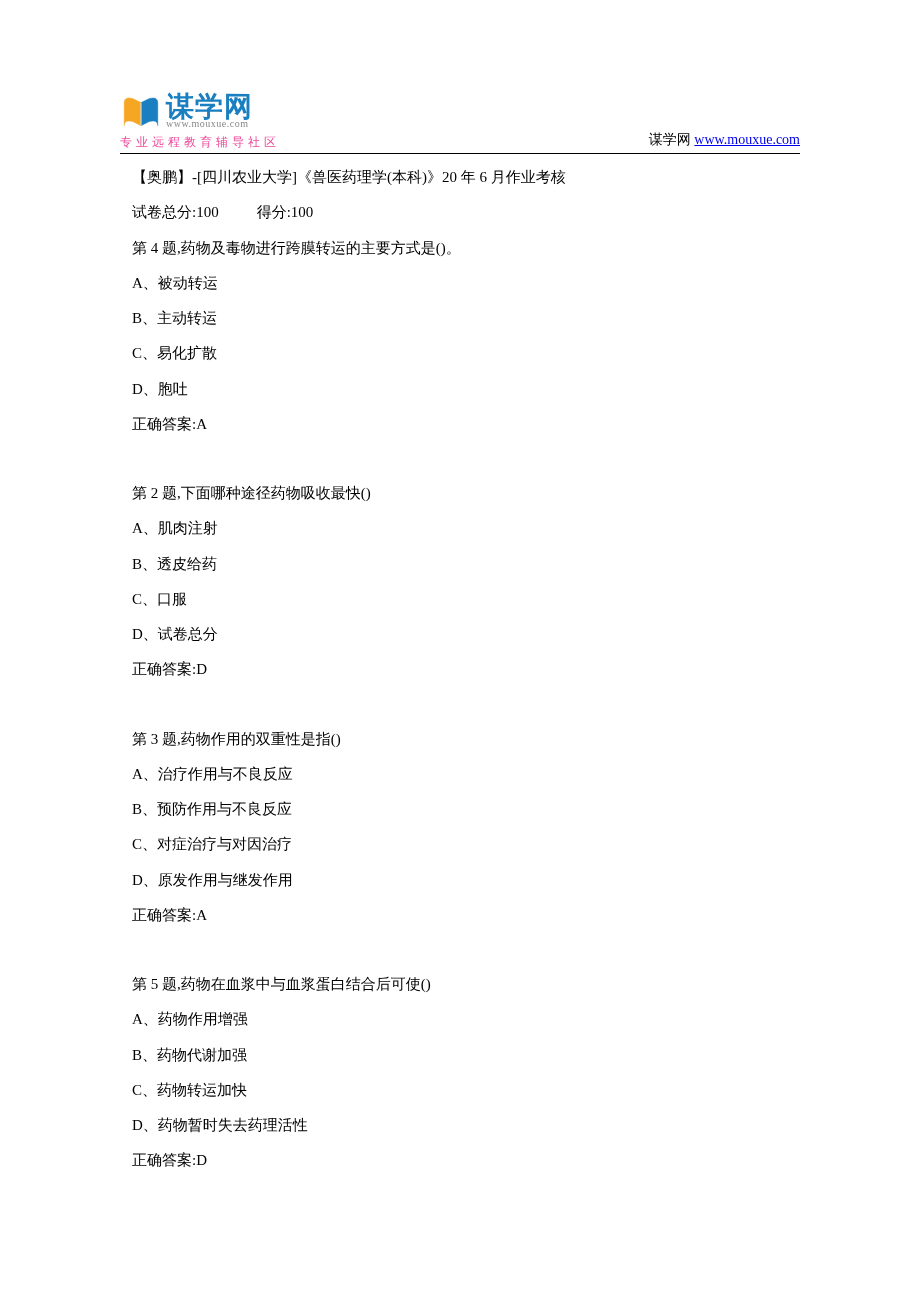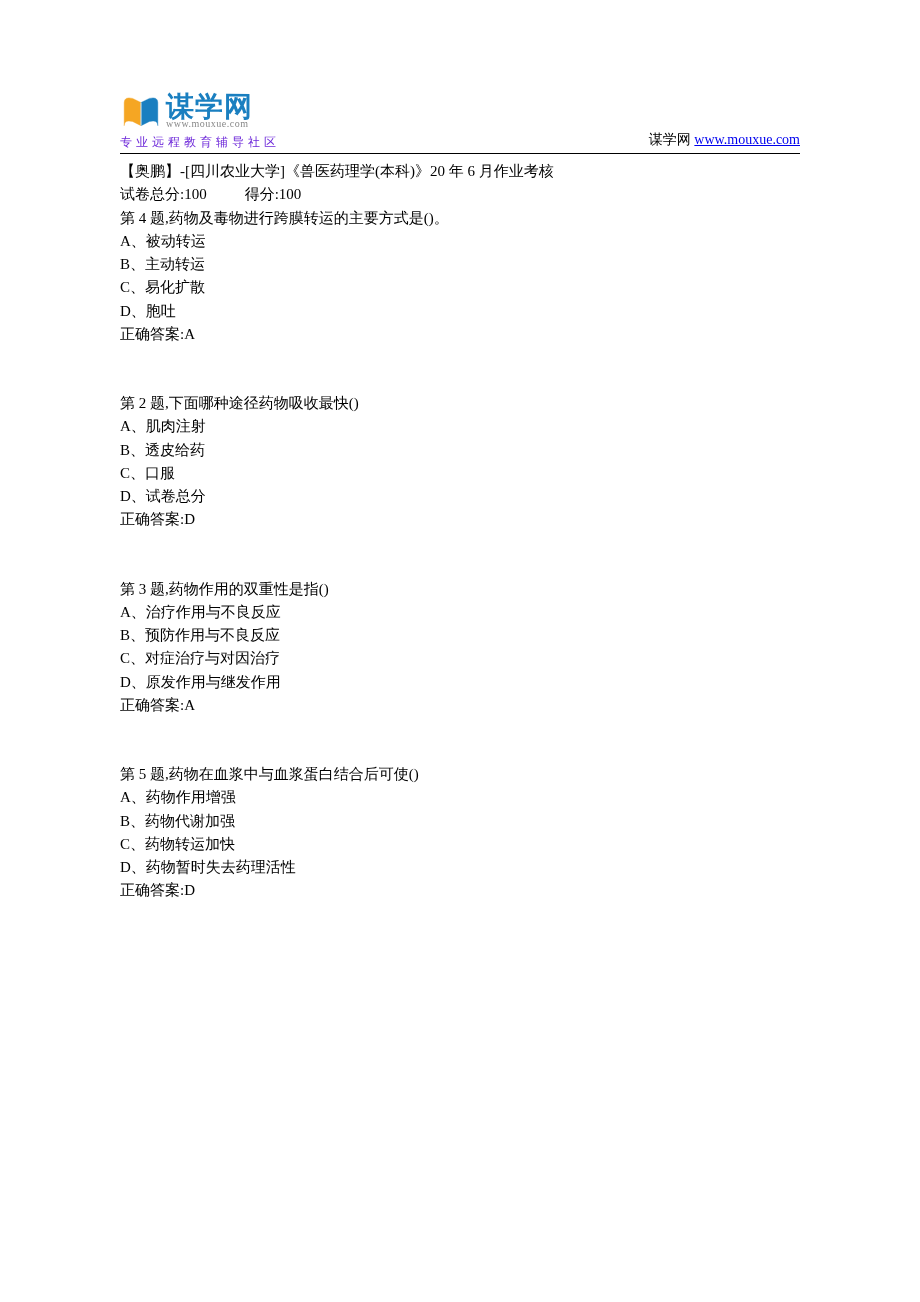--- a/index.html
+++ b/index.html
@@ -45,21 +45,21 @@
   }
   .logo-url {
     font-size: 10px;
     color: #888;
     letter-spacing: 0.5px;
     margin-top: -2px;
   }
   .logo-tagline {
     font-family: "SimHei", sans-serif;
     font-size: 12px;
-    color: #6d28d9;
+    color: #ec4899;
     letter-spacing: 4px;
     margin-top: 2px;
   }
   .logo-wrap {
     display: flex;
     flex-direction: column;
   }
   .site-ref {
     font-size: 14px;
     color: #000;
@@ -67,21 +67,21 @@
     text-align: right;
   }
   .site-ref a {
     color: #0000EE;
     text-decoration: underline;
   }
   .content {
     line-height: 1.55;
   }
   .content p {
-    margin: 0;
+    margin: 12px;
   }
   .question-block {
     margin-bottom: 46px;
   }
   .score-line span.gap {
     display: inline-block;
     width: 38px;
   }
 </style>
 </head>

